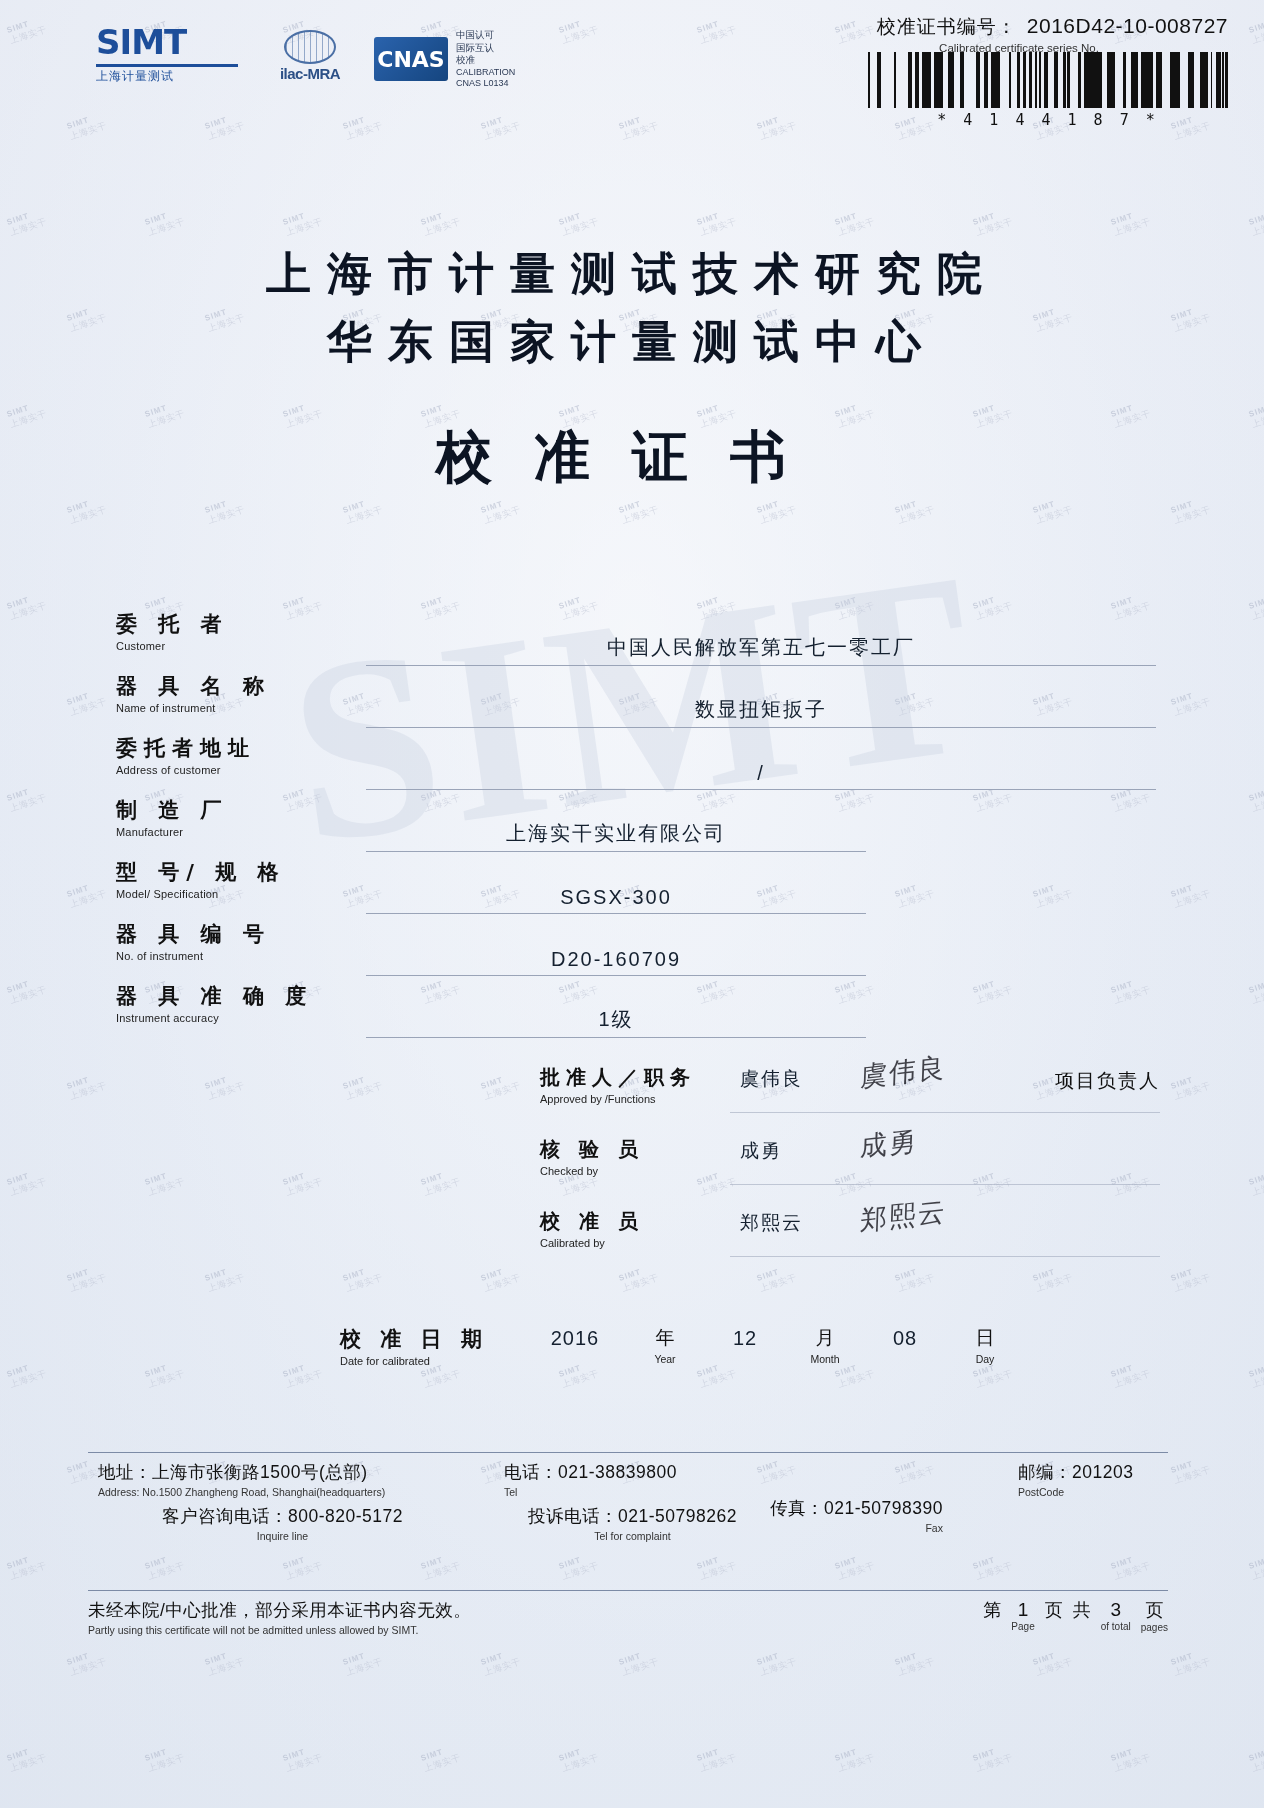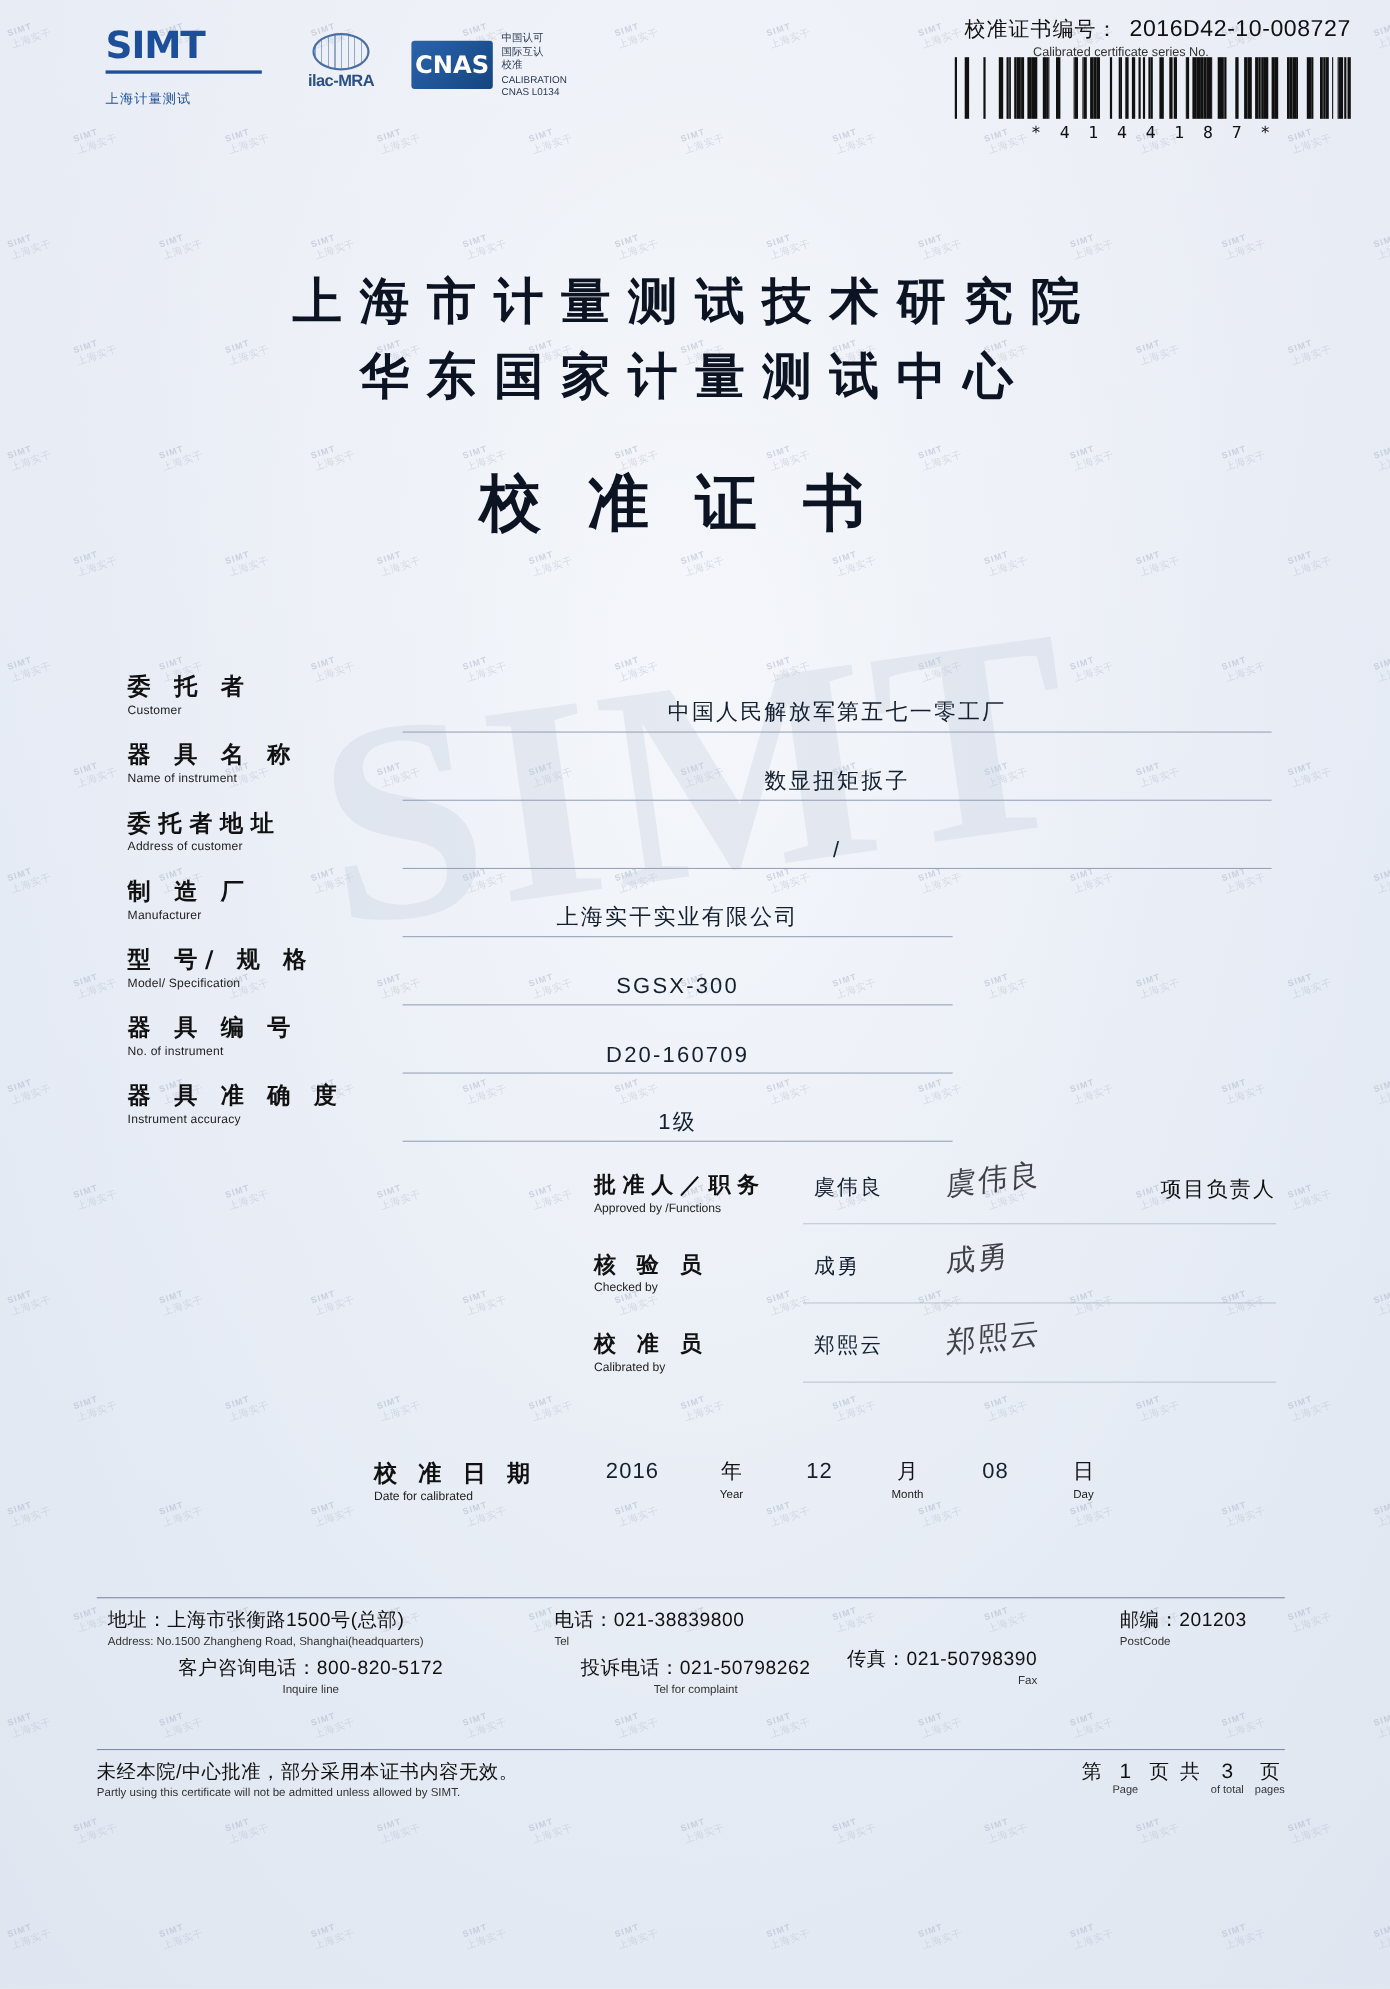--- a/index.html
+++ b/index.html
@@ -56,21 +56,21 @@
   .hdr {
     position: absolute; left: 0; top: 0; width: 1264px; height: 170px;
   }
   .logos { position: absolute; left: 96px; top: 22px; display: flex; align-items: flex-start; gap: 18px; }
   .simt { position: relative; width: 150px; }
   .simt .simt-word {
     font-family: "DejaVu Sans", sans-serif;
     font-weight: 700; font-size: 34px; color: #1d4e9a; letter-spacing: -1px;
   }
   .simt .simt-cn {
-    font-size: 12px; color: #1d4e9a; letter-spacing: 1px; margin-top: 15px;
+    font-size: 12px; color: #1d4e9a; letter-spacing: 1px; margin-top: 1px;
   }
   .simt .simt-bar { width: 142px; height: 3px; background:#1d4e9a; margin-top:2px; }
 
   .ilac { width: 92px; text-align:center; padding-top: 8px; }
   .ilac .ring {
     width: 52px; height: 34px; margin: 0 auto 1px;
     border: 2px solid #4a6fa5; border-radius: 50%;
     position: relative;
     background:
       repeating-linear-gradient(90deg, rgba(74,111,165,.55) 0 1px, transparent 1px 6px);

